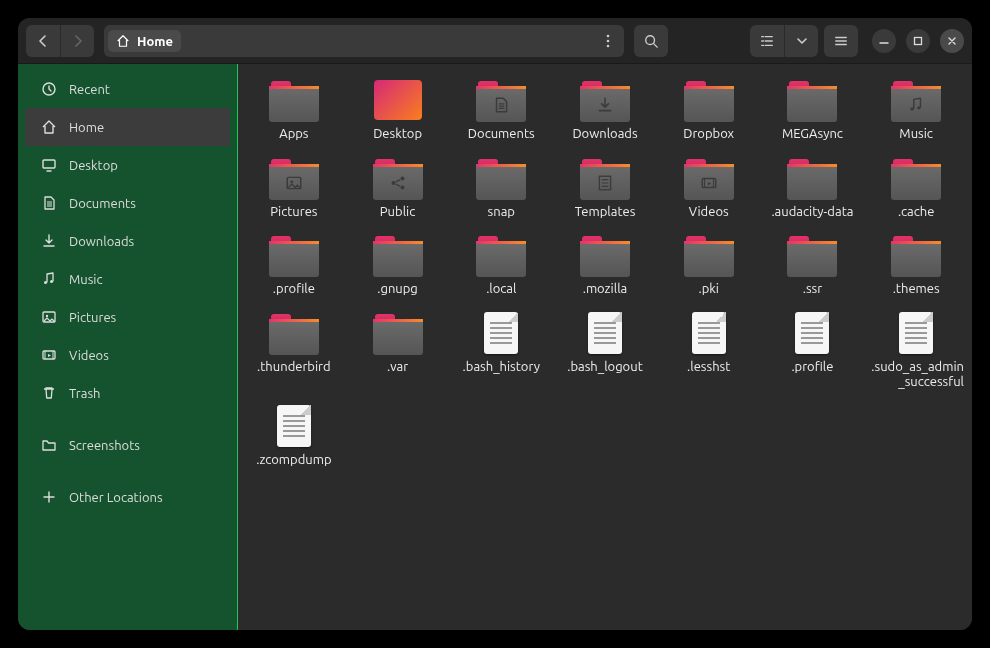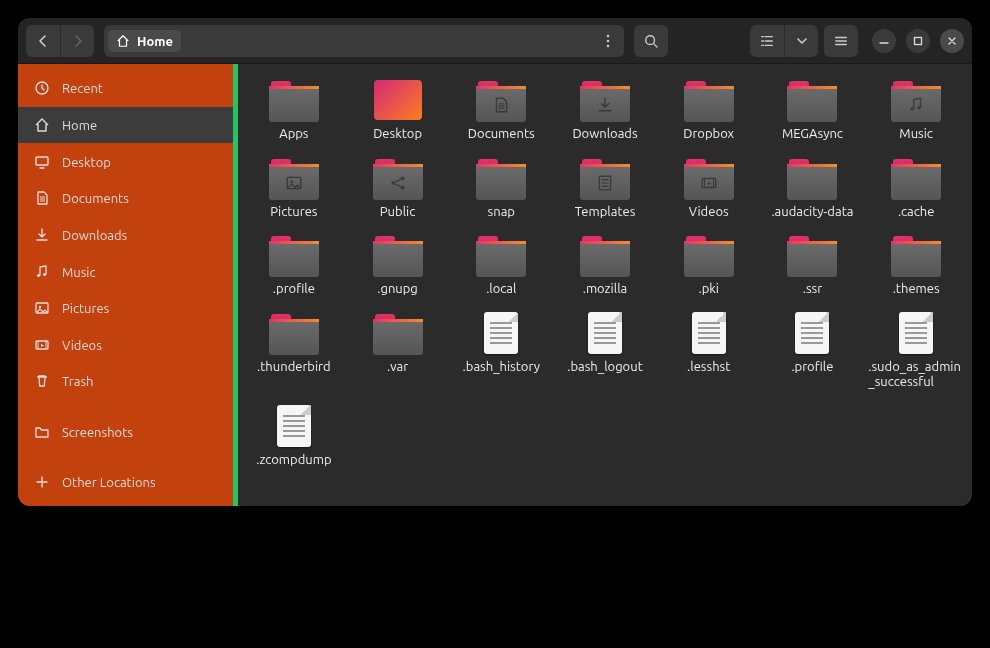--- a/index.html
+++ b/index.html
@@ -8,21 +8,21 @@
     font-family: "Ubuntu", "Cantarell", sans-serif;
     font-size: 13px;
     color: #fff;
     width: 990px;
     height: 648px;
     overflow: hidden;
     padding: 18px;
   }
   .window {
     width: 954px;
-    height: 488px;
+    height: 612px;
     background: #2b2b2b;
     border-radius: 12px;
     overflow: hidden;
     display: flex;
     flex-direction: column;
     box-shadow: 0 0 0 1px #000;
   }
   .titlebar {
     height: 46px;
     background: #242424;
@@ -109,23 +109,23 @@
     color: #ddd; cursor: pointer;
   }
   .win-btn.close { background: #4a4a4a; }
   .body {
     flex: 1;
     display: flex;
     overflow: hidden;
   }
   .sidebar {
     width: 220px;
-    background: #c2410c;
-    border-right: 5px solid #22c55e;
-    padding: 6px 0;
+    background: #14532d;
+    border-right: 1px solid #22c55e;
+    padding: 6px 7px;
     display: flex;
     flex-direction: column;
     overflow: auto;
   }
   .sidebar-item {
     height: 38px;
     display: flex;
     align-items: center;
     gap: 12px;
     padding: 0 16px;
@@ -144,21 +144,21 @@
   .grid {
     display: grid;
     grid-template-columns: repeat(7, 1fr);
     column-gap: 4px;
     row-gap: 10px;
   }
   .item {
     display: flex;
     flex-direction: column;
     align-items: center;
-    text-align: left;
+    text-align: right;
     cursor: pointer;
     padding: 2px;
   }
   .item .thumb {
     width: 52px; height: 44px;
     display: flex; align-items: center; justify-content: center;
     margin-bottom: 4px;
   }
   .item .label {
     font-size: 13px;

